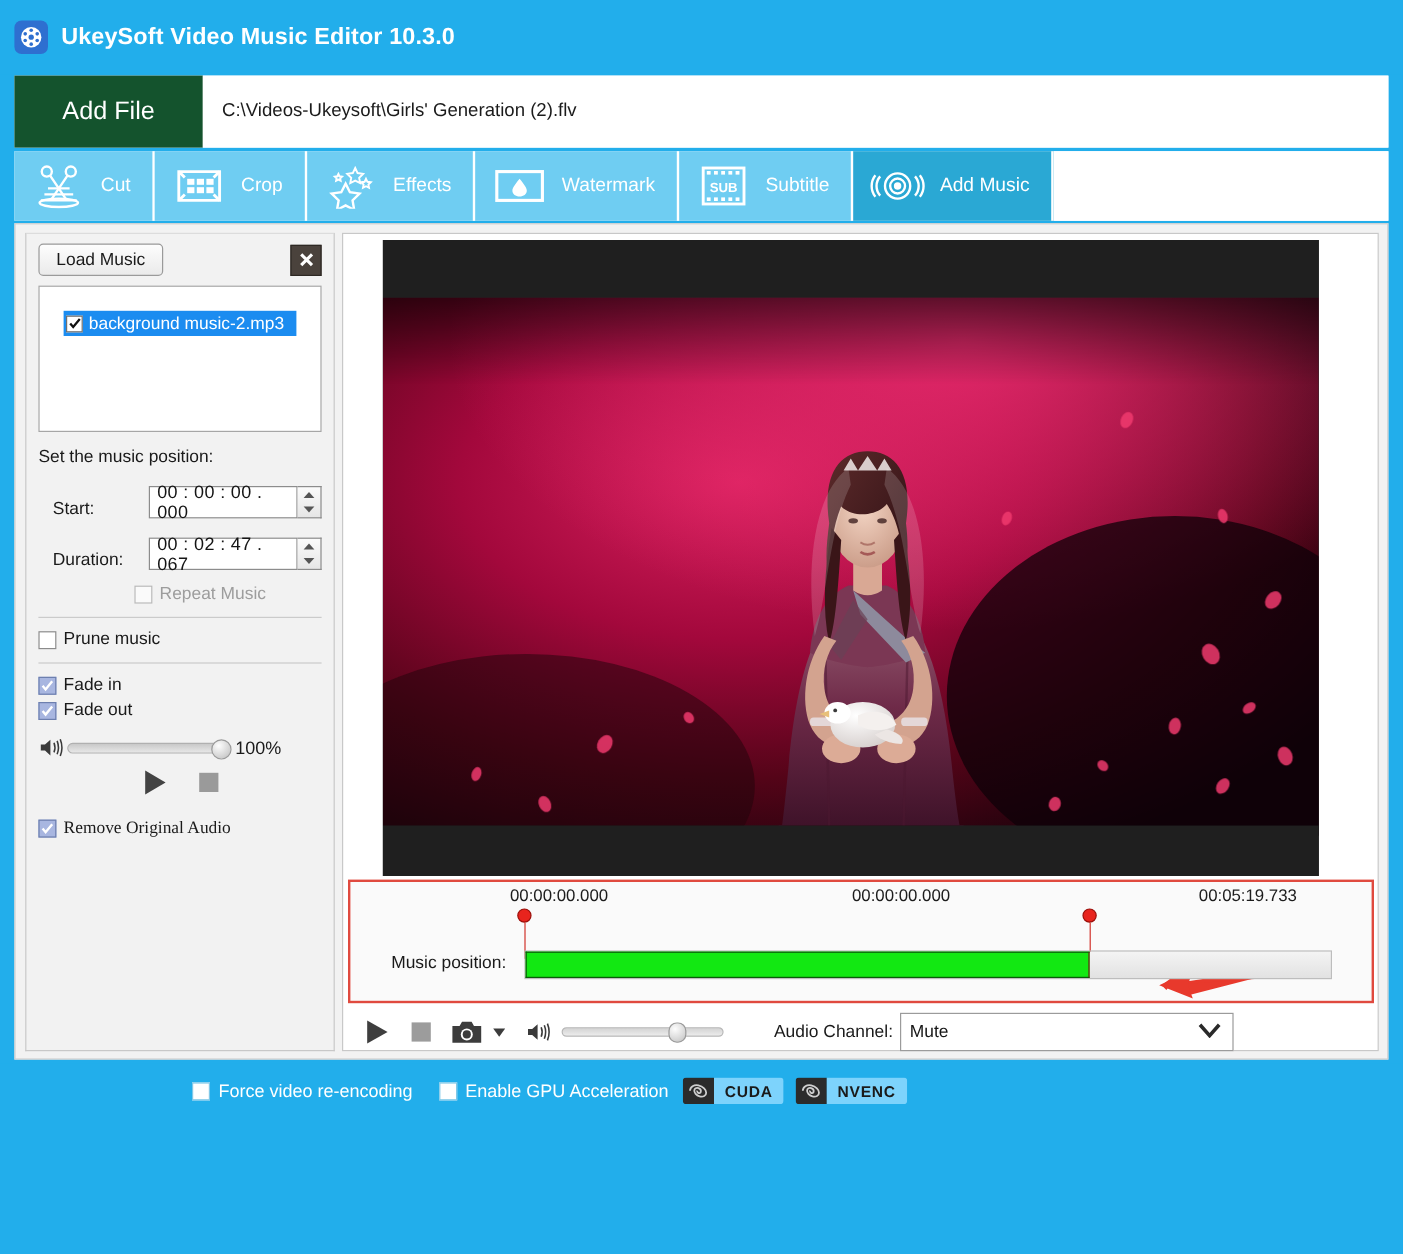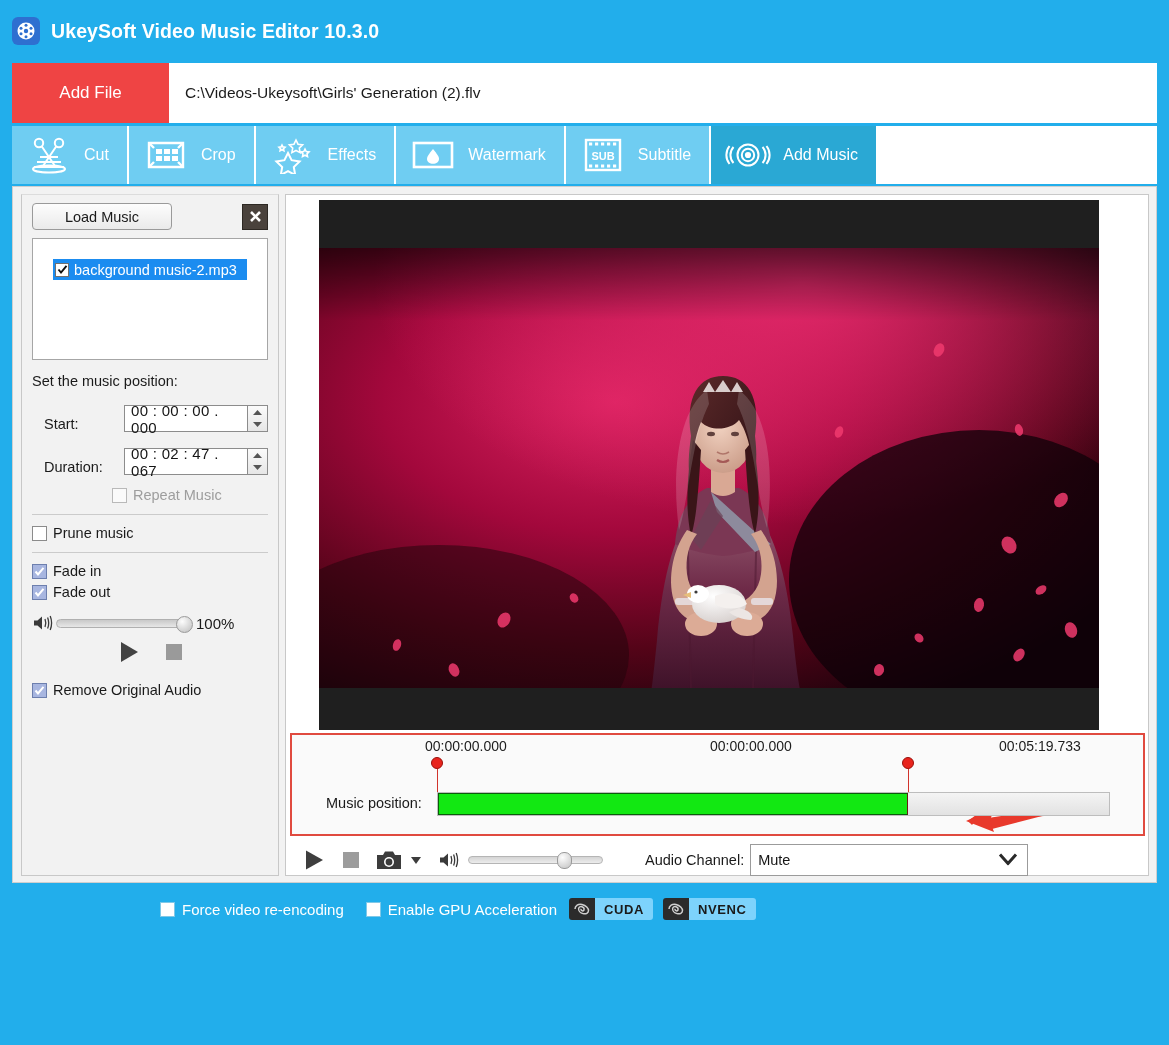--- a/index.html
+++ b/index.html
@@ -48,23 +48,23 @@
   }
   .winbtn svg { display:block; }
 
   
   .filerow {
     position: absolute; left: 12px; top: 63px; width: 1145px; height: 60px;
     background: #ffffff; display: flex; align-items: stretch;
   }
   .addfile-btn {
     width: 157px; flex: 0 0 157px;
-    background: #ef4444;
+    background: #14532d;
     display: flex; align-items: center; justify-content: center;
-    color: #ffffff; font-size: 17px; cursor: pointer;
+    color: #ffffff; font-size: 21px; cursor: pointer;
   }
   .filepath {
     flex: 1 1 auto; display: flex; align-items: center;
     padding-left: 16px; font-size: 15.5px; color: #1b1b1b;
     background: #ffffff; overflow: hidden; white-space: nowrap;
   }
 
   
   .tabbar {
     position: absolute; left: 12px; top: 126px; width: 1145px; height: 58px;
@@ -92,21 +92,21 @@
   
   .leftpanel {
     position: absolute; left: 8px; top: 7px; width: 258px; height: 682px;
     background: #f2f2f2;
     border: 1px solid #c8c8c8;
     border-top-color: #dcdcdc;
   }
   .lp-inner { padding: 8px 10px 0 10px; }
   .loadrow { display: flex; align-items: center; justify-content: space-between; }
   .loadmusic-btn {
-    width: 140px; height: 27px; border: 1px solid #9a9a9a; border-radius: 4px;
+    width: 104px; height: 27px; border: 1px solid #9a9a9a; border-radius: 4px;
     background: linear-gradient(#fdfdfd,#eaeaea);
     font-size: 14.5px; color: #1a1a1a; cursor: pointer;
     display:flex;align-items:center;justify-content:center;
   }
   .closemusic-btn {
     width: 26px; height: 26px; background: #4a423c;
     border: 1px solid #2d2823;
     display:flex;align-items:center;justify-content:center;
     color:#fff; cursor: pointer;
   }
@@ -507,21 +507,21 @@
                 <path d="M5 2 L22 12 L5 22 Z" fill="#434343"></path>
               </svg>
           </span>
           <span class="tbtn">
             <svg width="20" height="20" viewBox="0 0 20 20">
                 <rect x="2" y="2" width="16" height="16" fill="#9a9a9a"></rect>
               </svg>
           </span>
         </div>
 
-        <div class="chkrow" style="margin-top:18px;">
+        <div class="chkrow" style="margin-top:18px;font-family:Liberation Serif, serif;">
           <span class="chk checked">
             <svg width="11" height="11" viewBox="0 0 11 11">
                 <path d="M1.5 5.5 L4 8.5 L9.5 1.8" stroke="#ffffff" stroke-width="2" fill="none"></path>
               </svg>
           </span>
           <span class="chktext">Remove Original Audio</span>
         </div>
 
       </div>
     </div>

